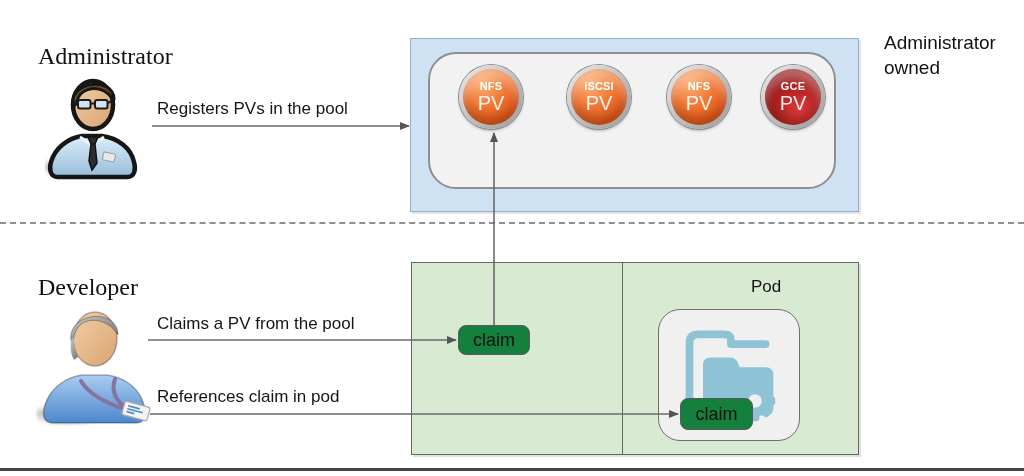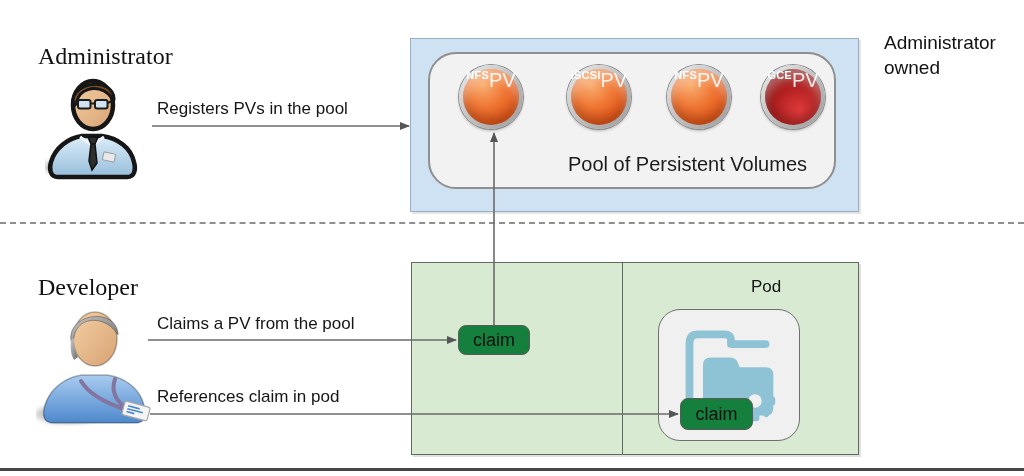--- a/index.html
+++ b/index.html
@@ -27,21 +27,21 @@
 
   
   .pv{
     position:absolute;width:64px;height:64px;border-radius:50%;
     background:linear-gradient(135deg,#ececec 0%,#bdbdbd 55%,#9c9c9c 100%);
     box-shadow:0 0 0 1px #8a8a8a, 0 2px 3px rgba(0,0,0,0.25);
     padding:0;top:11px;
   }
   .pv-inner{
     position:absolute;left:4px;top:4px;width:56px;height:56px;border-radius:50%;
-    display:flex;flex-direction:row;justify-content:center;
+    display:flex;flex-direction:column;align-items:center;justify-content:center;
     box-shadow:inset 0 10px 10px rgba(255,255,255,0.35), inset 0 -8px 10px rgba(0,0,0,0.18);
   }
   .pv-orange .pv-inner{
     background:radial-gradient(circle at 36% 28%, #f9ae72 0%, #ef7633 42%, #e2571a 72%, #cf4a12 100%);
   }
   .pv-red .pv-inner{
     background:radial-gradient(circle at 62% 74%, #df3b3b 0%, #b22020 45%, #7c1111 88%);
   }
   .pv-type{font-size:11px;font-weight:bold;color:#fff;line-height:1.1;letter-spacing:0.2px;}
   .pv-kind{font-size:20px;color:rgba(255,255,255,0.88);line-height:1.1;}
@@ -136,21 +136,20 @@
           <span class="pv-type">NFS</span>
           <span class="pv-kind">PV</span>
         </div>
       </div>
       <div class="pv abs pv-red" style="left:331px;">
         <div class="pv-inner">
           <span class="pv-type">GCE</span>
           <span class="pv-kind">PV</span>
         </div>
       </div>
-      <div class="abs pool-title">Pool of Persistent Volumes</div>
     </div>
   </div>
 
   <div class="abs owned-label" style="left:884px;top:31px;">Administrator owned</div>
 
   <div class="abs dash-divider"></div>
 
   <div class="abs section-label" style="left:38px;top:274px;">Developer</div>
 
   <svg class="abs person-svg" style="left:36px;top:296px;" width="122" height="134" viewBox="0 0 122 134">

